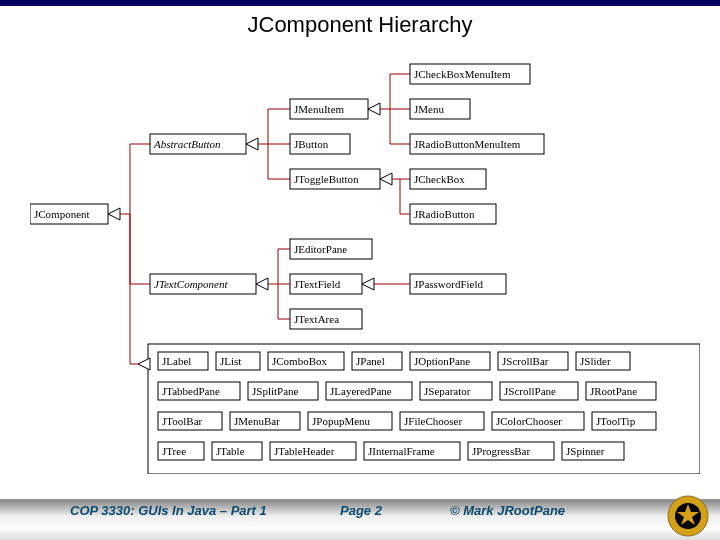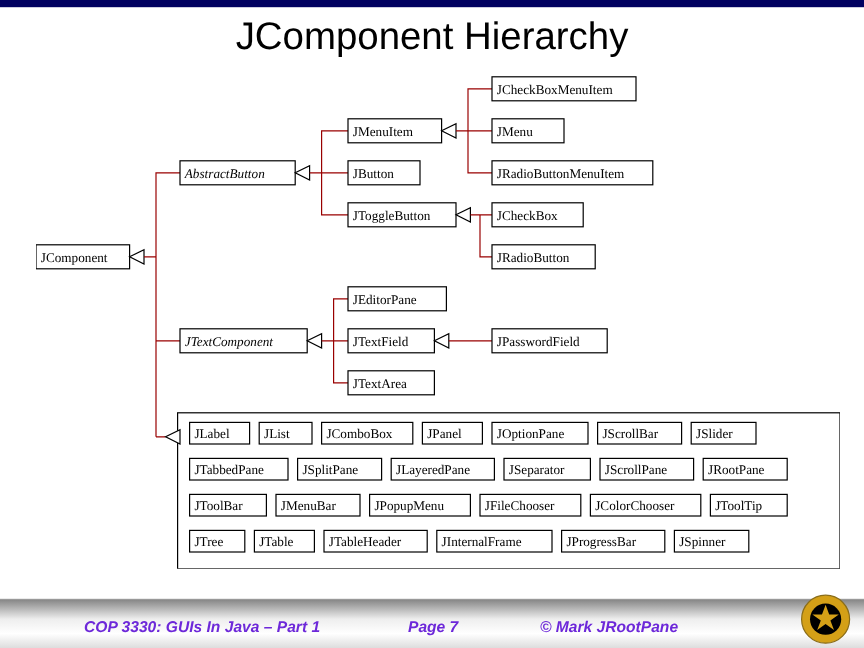--- a/index.html
+++ b/index.html
@@ -1,26 +1,26 @@
 <!DOCTYPE html>
 <html><head>
 <meta charset="utf-8">
 <style>
 html,body{margin:0;padding:0}
 body{width:720px;height:540px;background:#fff;font-family:"Times New Roman",serif;position:relative;overflow:hidden}
 .top-bar{position:absolute;top:0;left:0;right:0;height:6px;background:#000060}
-.title{position:absolute;top:12px;left:0;right:0;text-align:center;font-size:32px;font-family:Arial,sans-serif;color:#000}
+.title{position:absolute;top:12px;left:0;right:0;text-align:center;font-size:22px;font-family:Arial,sans-serif;color:#000}
 svg.diagram{position:absolute;top:54px;left:30px}
 .node{fill:#fff;stroke:#000;stroke-width:1}
 .nlabel{font-family:"Times New Roman",serif;font-size:11px;fill:#000}
 .redline{stroke:#990000;stroke-width:1;fill:none}
 .tri{fill:#fff;stroke:#000;stroke-width:1}
 .footer{position:absolute;bottom:0;left:0;right:0;height:40px}
 .footer-grad{position:absolute;left:0;right:0;bottom:0;height:40px;background:linear-gradient(#888,#eee 40%,#fff 70%,#ddd);border-top:1px solid #999}
-.footer-text{position:absolute;bottom:10px;font:italic bold 13px Arial;color:#6d28d9}
+.footer-text{position:absolute;bottom:22px;font:italic bold 13px Arial;color:#0c4a6e}
 .ft-left{left:70px}
 .ft-mid{left:340px}
 .ft-right{left:450px}
 .logo{position:absolute;right:10px;bottom:2px;width:44px;height:44px}
 </style>
 </head>
 <body>
 
 <div class="top-bar"></div>
 <div class="title">JComponent Hierarchy</div>
@@ -168,20 +168,20 @@
     <rect class="node" x="438" y="388" width="86" height="18"></rect>
       <text class="nlabel" x="442" y="401">JProgressBar</text>
     <rect class="node" x="532" y="388" width="62" height="18"></rect>
       <text class="nlabel" x="536" y="401">JSpinner</text>
   </g>
 </svg>
 
 <div class="footer">
   <div class="footer-grad"></div>
   <div class="footer-text ft-left">COP 3330:  GUIs In Java – Part 1</div>
-  <div class="footer-text ft-mid">Page 7</div>
+  <div class="footer-text ft-mid">Page 2</div>
   <div class="footer-text ft-right">© Mark JRootPane</div>
   <svg class="logo" viewBox="0 0 44 44">
     <circle cx="22" cy="22" r="20" fill="#d4a017" stroke="#8a6d1a"></circle>
     <circle cx="22" cy="22" r="13" fill="#000"></circle>
     <path d="M22 10 L25 18 L33 18 L26 23 L29 31 L22 26 L15 31 L18 23 L11 18 L19 18 Z" fill="#d4a017"></path>
   </svg>
 </div>
 
 </body></html>

